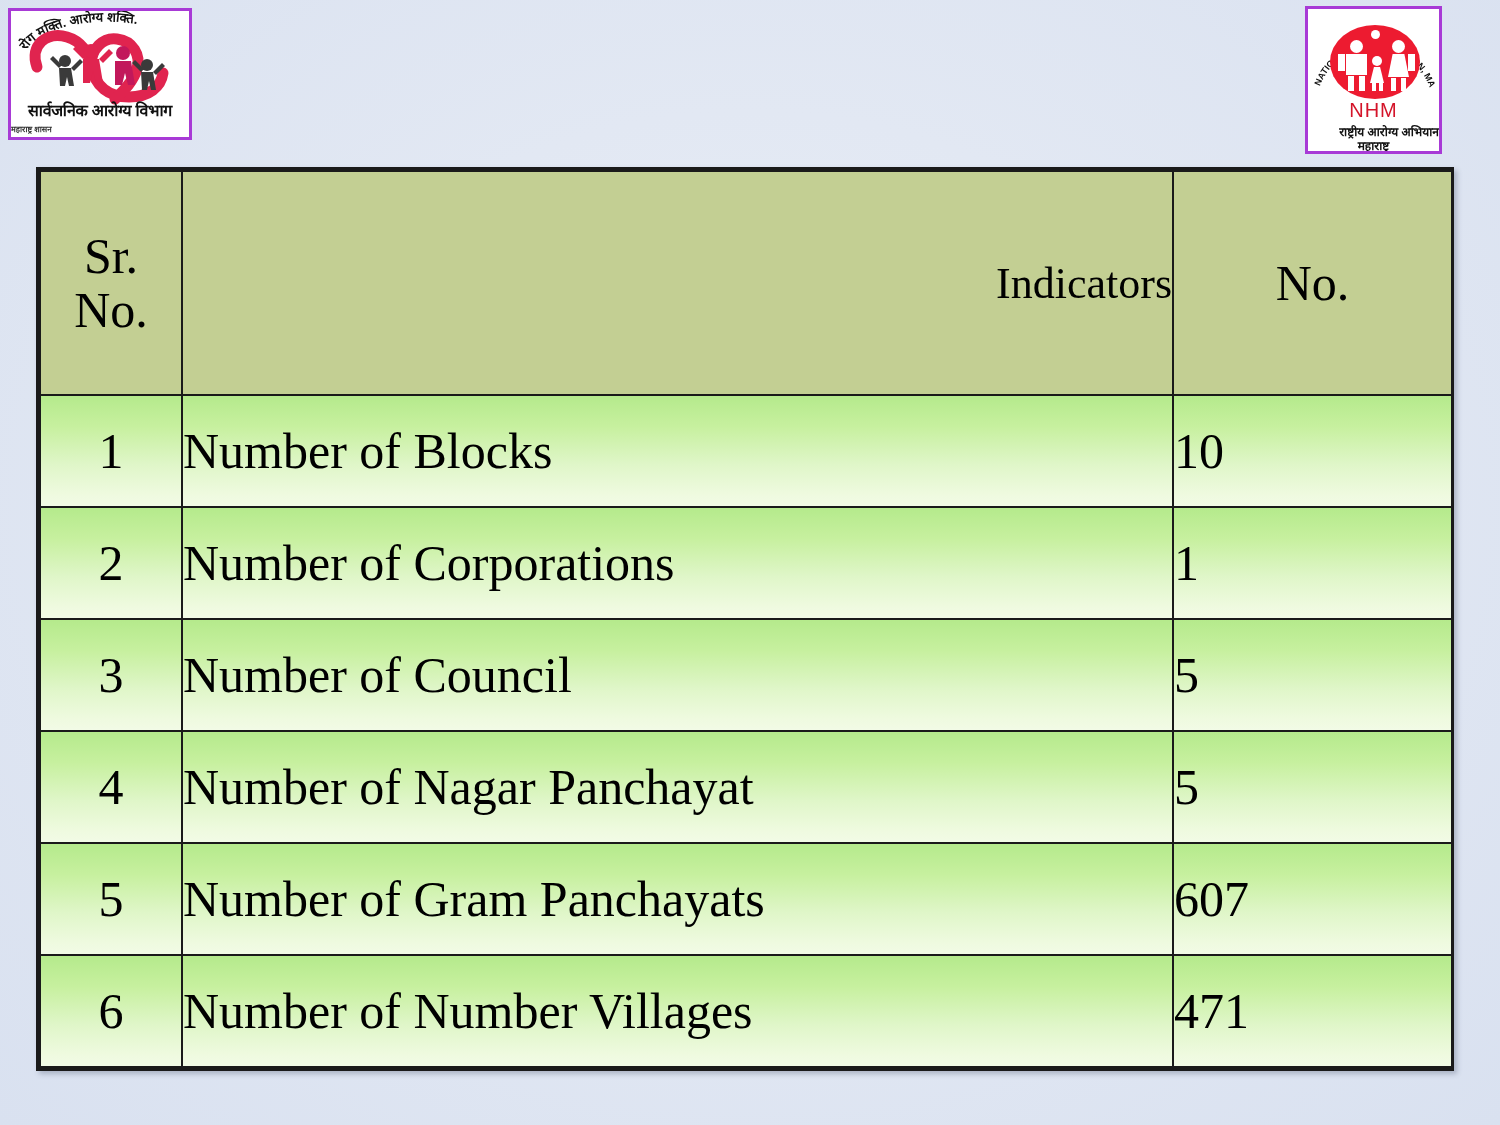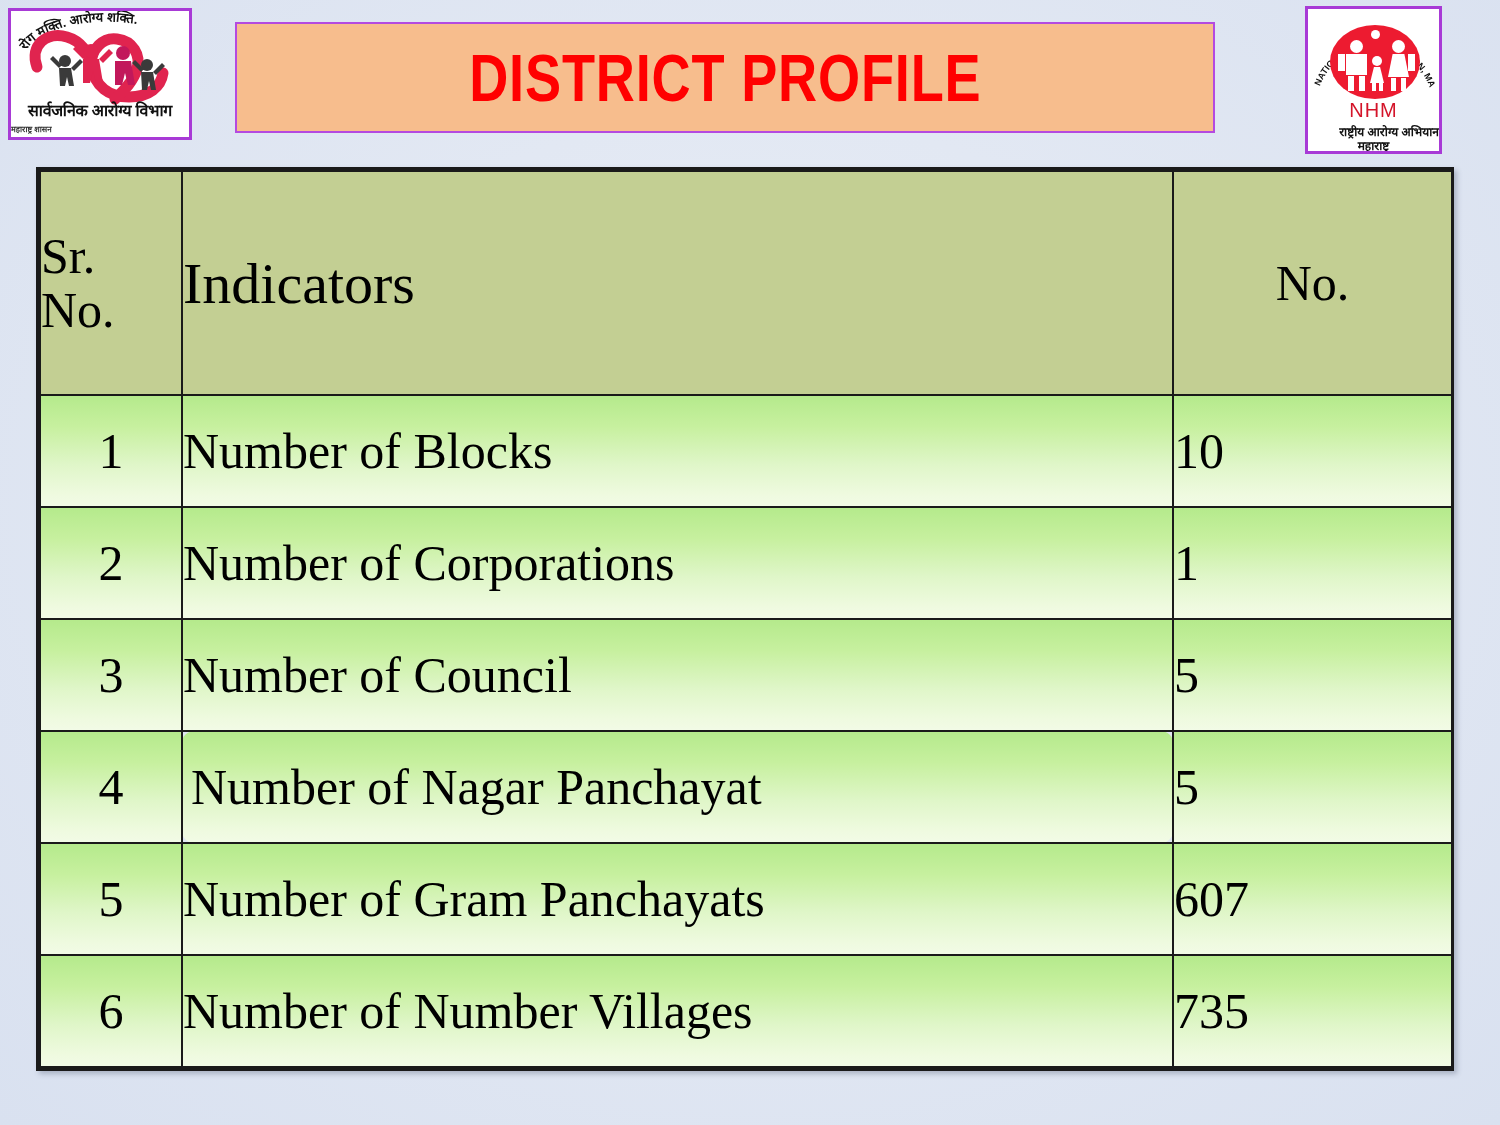--- a/index.html
+++ b/index.html
@@ -148,35 +148,35 @@
     padding: 0;
     color: #000;
   }
 
   thead th {
     background: #c3cf93;
     height: 222px;
     font-weight: normal;
     vertical-align: middle;
   }
-  .th-sr  { font-size: 50px; line-height: 1.08; text-align: left; }
-  .th-ind { font-size: 58px; text-align: left; margin-left: 17px; }
+  .th-sr  { font-size: 50px; line-height: 1.08; text-align: center; }
+  .th-ind { font-size: 44px; text-align: right; margin-left: 17px; }
   .th-no  { font-size: 50px; text-align: center; }
 
   tbody tr { height: 112px; }
   tbody td {
     background: linear-gradient(to bottom, #b5ea8c 0%, #c7f09f 28%, #dff6c8 62%, #eefade 88%, #f2fbe6 100%);
     vertical-align: middle;
   }
   td.sr  { text-align: center; font-size: 50px; }
   td.ind { text-align: left;  font-size: 50px; padding-left: 22px; white-space: nowrap; }
   td.no  { text-align: left; font-size: 50px; }
 
   
-  tbody tr:nth-child(4) td.ind { padding-left: 8px; border-radius: 12px; }
+  tbody tr:nth-child(4) td.ind { padding-left: 0; }
 </style>
 </head>
 <body>
 
 <div class="header-band">
 
   <div class="logo-box logo-left">
     <div class="phd-wrap">
       <svg class="phd-arc-svg" width="184" height="50" viewBox="0 0 184 50" style="position:absolute;left:0;top:0;">
         <defs>
@@ -213,23 +213,20 @@
           <path d="M116,45 l-9,-9 3,-3 9,9z"></path>
           <path d="M128,45 l9,-9 3,3 -9,9z"></path>
         </g>
       </svg>
 
       <div class="phd-caption">सार्वजनिक आरोग्य विभाग</div>
       <div class="phd-subcaption">महाराष्ट्र शासन</div>
     </div>
   </div>
 
-  <div class="title-box">
-    <div class="title-text">DISTRICT  PROFILE</div>
-  </div>
 
   <div class="logo-box logo-right">
     <div class="nhm-wrap">
       <svg class="nhm-arc-svg" viewBox="0 0 131 96">
         <defs>
             <path id="nhmArc" d="M 10,78 A 58,58 0 0 1 121,78" fill="none"></path>
           </defs>
         <text font-family="Liberation Sans, sans-serif" font-size="9" font-weight="bold" fill="#111">
           <textPath href="#nhmArc" startOffset="2%">NATIONAL HEALTH MISSION, MAHARASHTRA</textPath>
         </text>
@@ -301,17 +298,17 @@
         <td class="no">5</td>
       </tr>
       <tr>
         <td class="sr">5</td>
         <td class="ind">Number of Gram Panchayats</td>
         <td class="no">607</td>
       </tr>
       <tr>
         <td class="sr">6</td>
         <td class="ind">Number of Number Villages</td>
-        <td class="no">735</td>
+        <td class="no">471</td>
       </tr>
     </tbody>
   </table>
 </div>
 
 </body></html>

